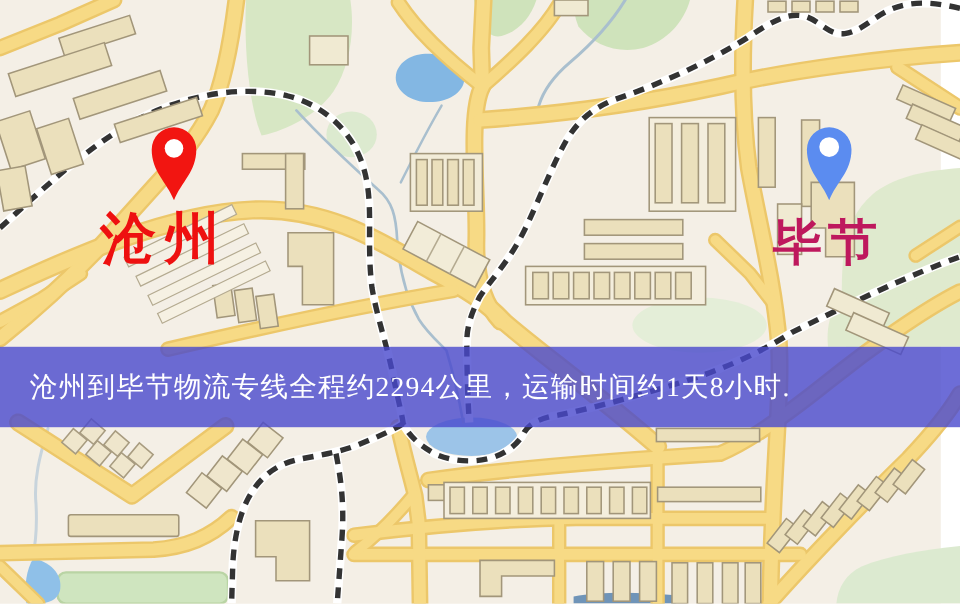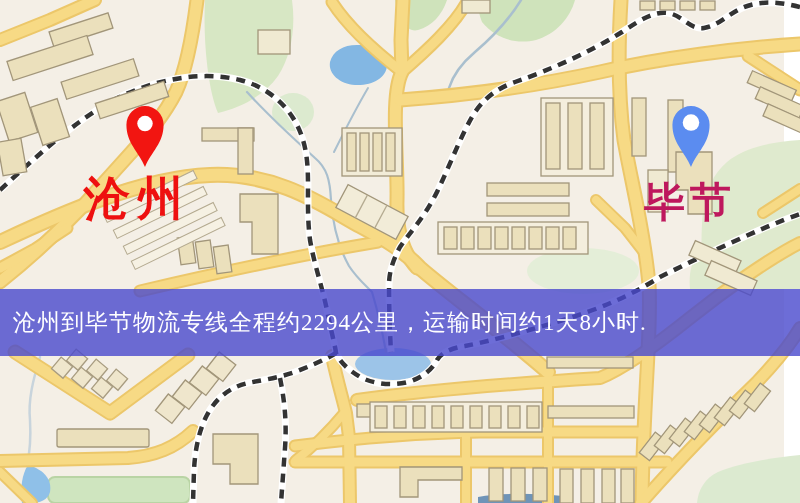--- a/index.html
+++ b/index.html
@@ -10,21 +10,21 @@
   .city-label{position:absolute;font-weight:600;line-height:1;
               font-family:"Liberation Serif","DejaVu Serif",serif;white-space:nowrap;}
   #origin-label{left:84px;top:176px;font-size:46px;letter-spacing:7px;color:#ee1010;}
   #dest-label{left:644px;top:182px;font-size:41px;letter-spacing:5px;color:#be185d;}
   .pin{position:absolute;width:44px;height:64px;}
   #origin-pin{left:123px;top:104px;}
   #dest-pin{left:669px;top:104px;}
   #route-banner{position:absolute;left:0;top:289px;width:800px;height:67px;
                 background:rgba(73,73,205,0.80);display:flex;align-items:center;}
   #route-banner span{color:#ffffff;font-size:23px;letter-spacing:1px;
-                     padding-left:13px;white-space:nowrap;
+                     padding-left:25px;white-space:nowrap;
                      font-family:"Liberation Serif","DejaVu Serif",serif;}
 </style>
 </head>
 <body>
 
 <div id="stage">
 <svg id="map-svg" width="800" height="503" viewBox="0 0 800 503">
 
   <g>
     <path d="M205,0 L292,0 C296,28 291,56 278,76 C264,96 240,108 218,113 C208,90 203,42 205,0 Z" fill="#d7e7c4"></path>

